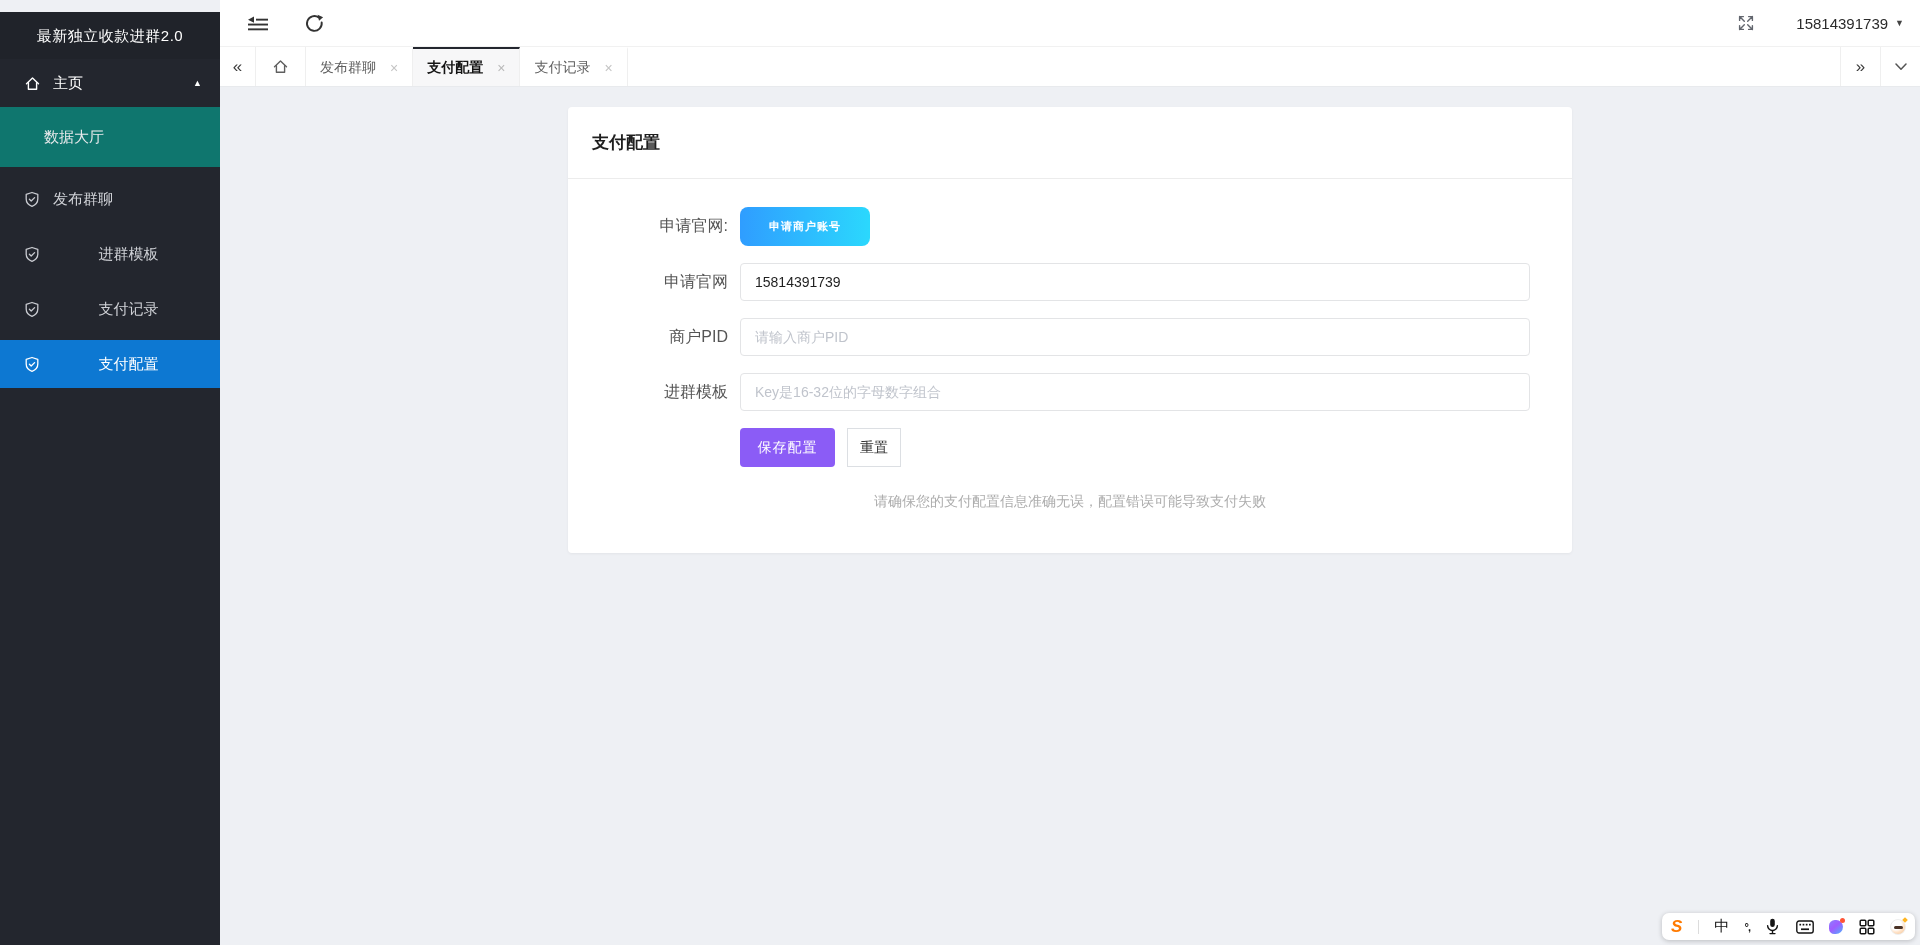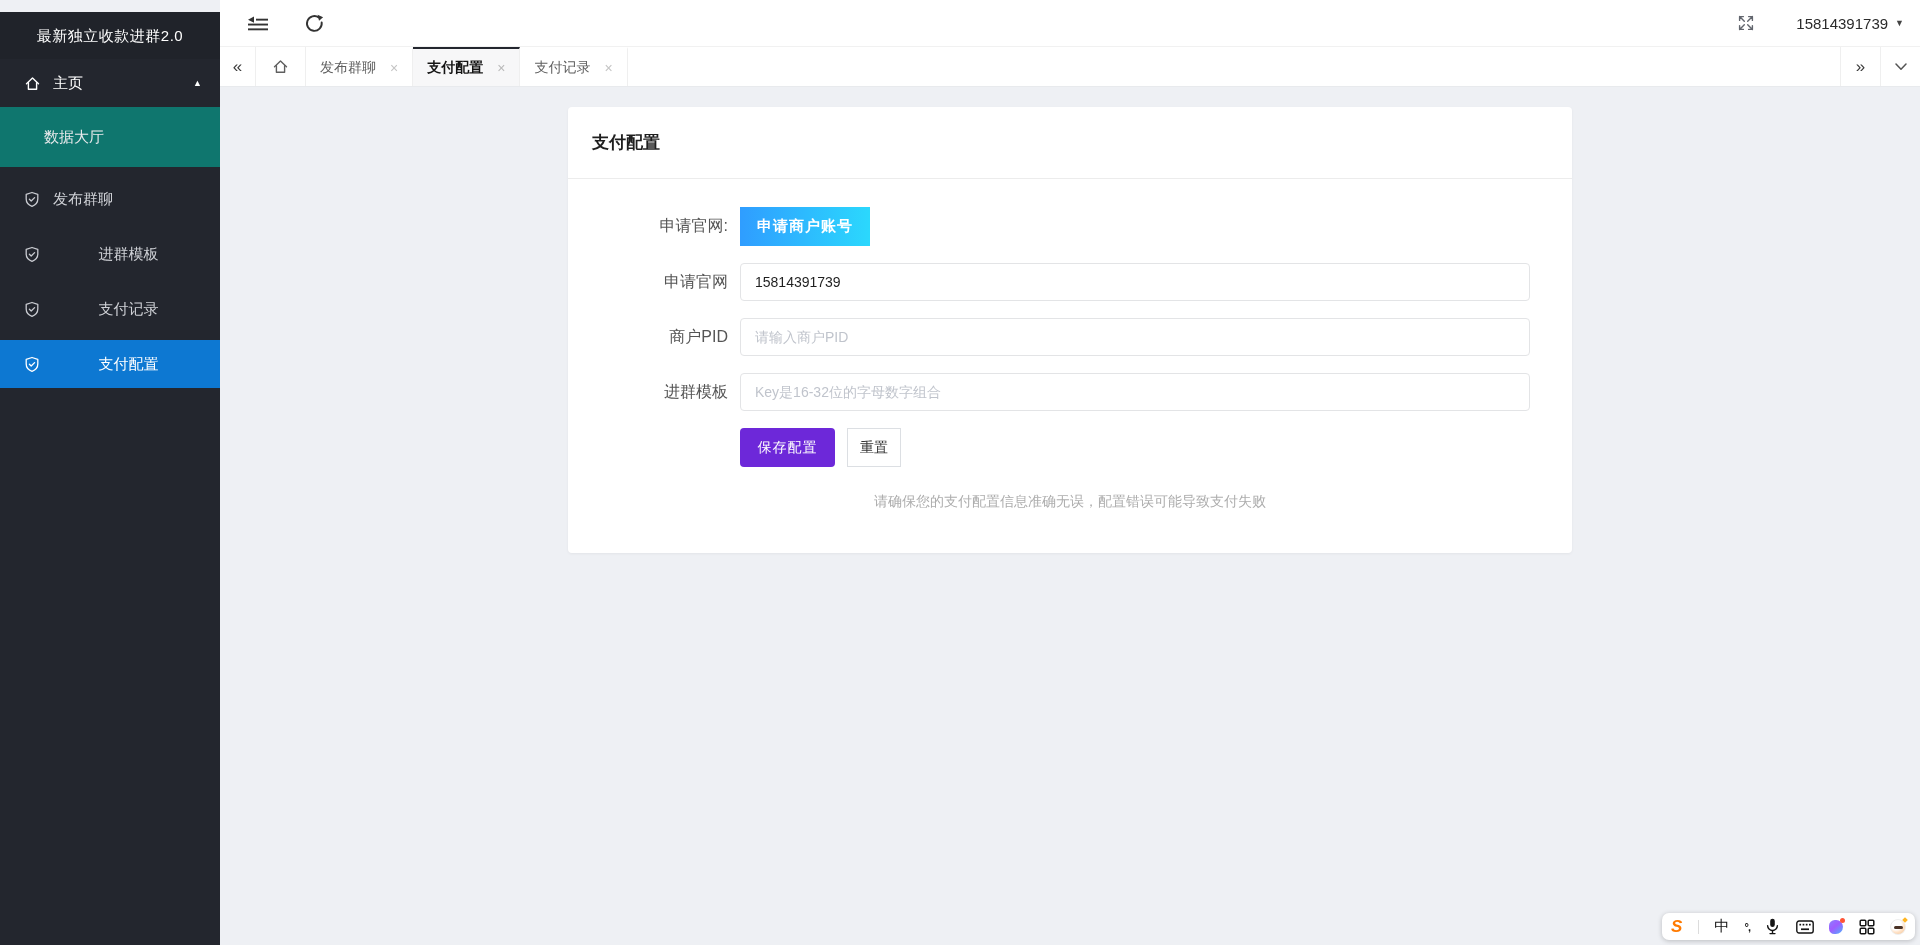--- a/index.html
+++ b/index.html
@@ -41,25 +41,25 @@
   .tb-right { width:40px; display:flex; align-items:center; justify-content:center; border-left:1px solid #efefef; color:#3c3c3c; font-size:17px; cursor:pointer; }
 
   
   .content { position:absolute; left:220px; top:88px; width:1700px; height:857px; background:#eef0f4; }
   .card { width:1004px; margin:19px auto 0; background:#ffffff; border-radius:4px; box-shadow:0 1px 3px rgba(0,0,0,.05); padding-bottom:42px; }
   .card-header { height:72px; display:flex; align-items:center; padding:0 24px; border-bottom:1px solid #ececec; }
   .card-title { font-size:17px; font-weight:bold; color:#1f1f1f; }
   .card-body { padding-top:28px; }
   .form-row { display:flex; align-items:center; margin-bottom:17px; }
   .form-label { width:172px; text-align:right; padding-right:12px; color:#555; font-size:16px; flex:0 0 auto; }
-  .apply-btn { width:130px; height:39px; border:none; border-radius:0; background:linear-gradient(90deg,#2f9dff,#2bd8fd); color:#fff; font-size:15px; font-weight:bold; cursor:pointer; letter-spacing:1px; }
+  .apply-btn { width:130px; height:39px; border:none; border-radius:8px; background:linear-gradient(90deg,#2f9dff,#2bd8fd); color:#fff; font-size:11px; font-weight:bold; cursor:pointer; letter-spacing:1px; }
   .text-input { width:790px; height:38px; border:1px solid #e3e4e6; border-radius:4px; padding:0 14px; font-size:14px; color:#1f1f1f; background:#fff; outline:none; }
   .text-input::placeholder { color:#c0c4cc; }
   .btn-row { margin-bottom:0; }
-  .btn-save { width:95px; height:39px; border:none; border-radius:4px; background:#6d28d9; color:#fff; font-size:14px; cursor:pointer; letter-spacing:1px; }
+  .btn-save { width:95px; height:39px; border:none; border-radius:4px; background:#8b5cf6; color:#fff; font-size:14px; cursor:pointer; letter-spacing:1px; }
   .btn-reset { width:54px; height:39px; border:1px solid #dcdfe3; border-radius:0; background:#fff; color:#333; font-size:14px; margin-left:12px; cursor:pointer; }
   .tip { text-align:center; color:#adadad; font-size:14px; margin-top:26px; }
 
   
   .ime { position:absolute; left:1662px; top:913px; width:253px; height:27px; background:#ffffff; border-radius:7px; box-shadow:0 1px 5px rgba(0,0,0,.22); display:flex; align-items:center; justify-content:space-between; padding:0 9px; z-index:5; }
   .ime .it { display:flex; align-items:center; justify-content:center; cursor:pointer; }
   .ime .slogo { font-size:17px; font-weight:bold; font-style:italic; color:#ff7a00; line-height:1; }
   .ime .divider { width:1px; height:14px; background:#dcdcdc; }
   .ime .zh { font-size:15px; color:#141414; }
   .ime .punct { font-size:11px; font-weight:bold; color:#141414; letter-spacing:-1px; }

